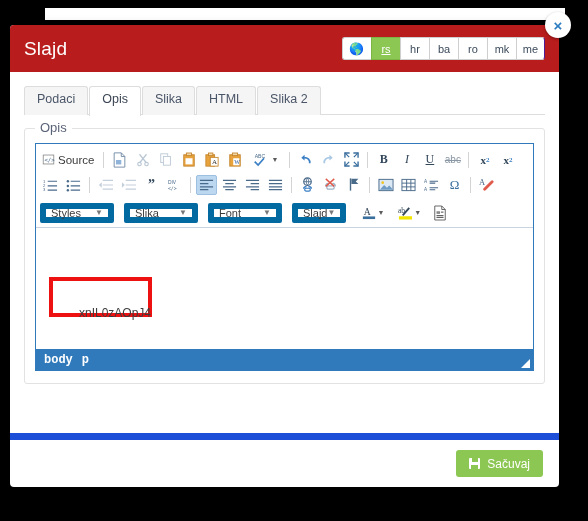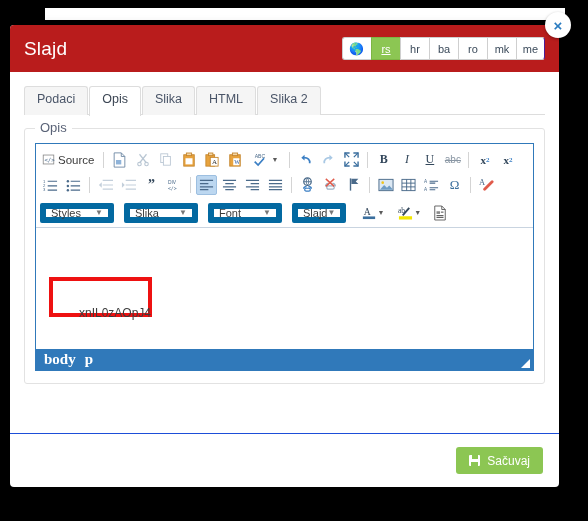--- a/index.html
+++ b/index.html
@@ -203,22 +203,22 @@
   .ck-footer {
     height: 21px;
     background: #3079ba;
     display: flex; align-items: center;
     padding: 0 8px;
     box-sizing: border-box;
     position: relative;
   }
   .path-item {
     color: #ffffff;
-    font-size: 15px;
-    font-family: Liberation Serif, serif;
+    font-size: 12px;
+    font-family: Liberation Mono, monospace;
     font-weight: bold;
     margin-right: 9px;
     cursor: pointer;
   }
   .resize-grip {
     position: absolute; right: 3px; bottom: 2px;
     width: 0; height: 0;
     border-left: 9px solid transparent;
     border-bottom: 9px solid #ffffff;
     cursor: nwse-resize;
@@ -242,21 +242,21 @@
     z-index: 11;
     margin-left: 21px;
   }
 
   
   .modal-footer {
     position: absolute;
     left: 0; bottom: 0;
     width: 100%;
     height: 54px;
-    border-top: 1px solid #1d4ed8;
+    border-top: 7px solid #1d4ed8;
     box-sizing: border-box;
     display: flex; align-items: center; justify-content: flex-end;
     padding-right: 16px;
   }
   .save-btn {
     background: #8cc653;
     color: #ffffff;
     border: none;
     border-radius: 3px;
     height: 27px;

